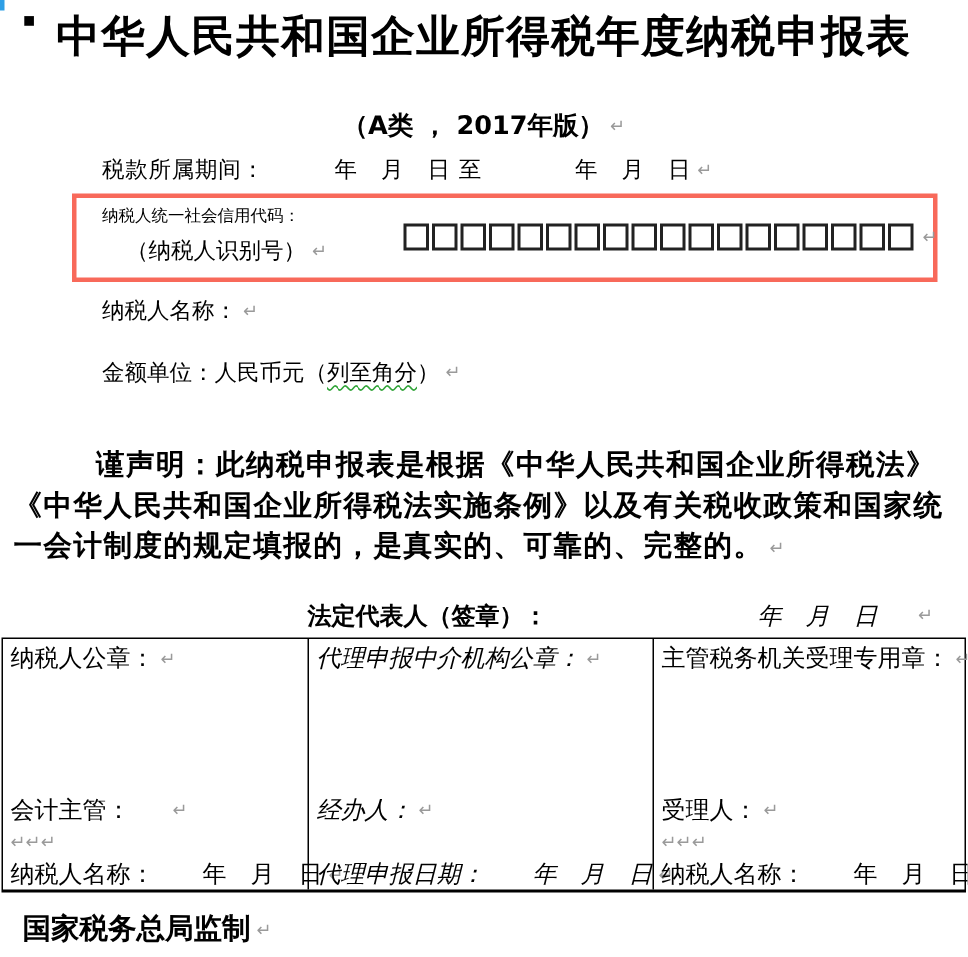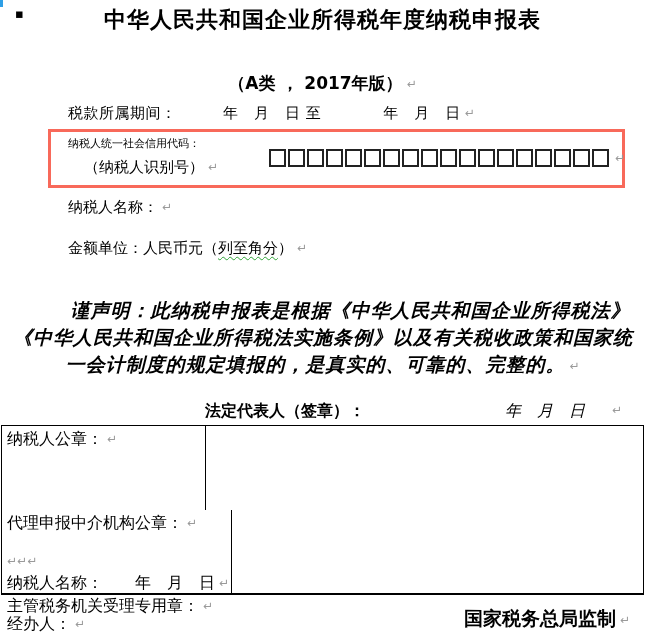--- a/index.html
+++ b/index.html
@@ -5,49 +5,49 @@
   html,body{margin:0;padding:0;}
   body{
     width:645px;height:638px;position:relative;background:#ffffff;
     font-family:"DejaVu Sans","Liberation Sans",sans-serif;
     color:#000;overflow:hidden;
   }
   .abs{position:absolute;}
   .pmark{color:#9a9a9a;font-size:12px;font-weight:normal;margin-left:4px;vertical-align:1px;}
   .corner-mark{left:0;top:0;width:3px;height:7px;background:#2e9fe6;}
   .bullet{left:15px;top:7px;font-size:13px;line-height:13px;}
-  .title{left:0;top:5px;width:645px;text-align:center;font-size:22px;font-weight:bold;letter-spacing:1px;}
+  .title{left:0;top:5px;width:645px;text-align:center;font-size:29px;font-weight:bold;letter-spacing:1px;}
   .subtitle-row{left:0;top:72px;width:645px;text-align:center;font-size:17px;font-weight:bold;}
   .period-line{left:68px;top:104px;font-size:15px;letter-spacing:0.5px;}
   .redbox{left:48px;top:129px;width:571px;height:53px;border:3px solid #f8695a;}
   .cc-label1{left:68px;top:136px;font-size:11px;}
   .cc-label2{left:84px;top:158px;font-size:15px;}
   .cc-boxes{left:269px;top:149px;display:flex;align-items:center;}
   .ccbox{display:inline-block;width:13px;height:14px;border:2px solid #222;margin-right:2px;background:#fff;}
   .name-line{left:68px;top:198px;font-size:15px;}
   .unit-line{left:68px;top:239px;font-size:15px;}
   .wavy{text-decoration:underline;text-decoration-style:wavy;text-decoration-color:#2fa337;text-decoration-thickness:1px;text-underline-offset:3px;margin-top:26px;}
-  .declaration{left:9px;top:297px;width:628px;font-size:19px;font-weight:bold;line-height:27px;letter-spacing:1px;text-indent:55px;text-align:center;font-style:italic;}
+  .declaration{left:9px;top:297px;width:628px;font-size:19px;font-weight:bold;line-height:27px;letter-spacing:1px;text-indent:55px;text-align:left;}
   .legal-label{left:205px;top:401px;font-size:16px;font-weight:bold;}
   .legal-date{left:505px;top:401px;font-size:16px;font-style:italic;}
   .legal-pmark{left:608px;top:403px;}
-  .stamp-table{left:1px;top:425px;width:641px;height:167px;border:1px solid #000;border-bottom-width:2px;display:flex;flex-direction:column;}
+  .stamp-table{left:1px;top:425px;width:641px;height:167px;border:1px solid #000;border-bottom-width:2px;display:flex;}
   .cell{position:relative;height:100%;font-size:16px;box-sizing:border-box;}
   .cell1{width:204px;border-right:1px solid #000;}
-  .cell2{width:230px;border-right:1px solid #000;}
+  .cell2{width:230px;border-right:1px solid #000;font-style:italic;}
   .cell3{flex:1;}
   .cell .stamp{position:absolute;left:5px;top:3px;white-space:nowrap;}
   .cell .l1{position:absolute;left:5px;top:104px;white-space:nowrap;}
   .cell .l2{position:absolute;left:5px;top:126px;white-space:nowrap;font-size:15px;}
   .cell .l3{position:absolute;left:5px;top:147px;white-space:nowrap;}
   .gapmark{margin-left:28px;}
   .strayrow .pmark{margin-left:0;}
   .s1{margin-left:10px;} .s2{margin-left:38px;} .s3{margin-left:92px;}
   .t1{margin-left:2px;} .t2{margin-left:24px;} .t3{margin-left:56px;}
-  .footer-line{left:5px;top:606px;width:625px;text-align:right;font-size:19px;font-weight:bold;}
+  .footer-line{left:15px;top:606px;width:625px;font-size:19px;font-weight:bold;}
 </style>
 </head>
 <body>
 
 <div class="abs corner-mark"></div>
 <span class="abs bullet">▪</span>
 
 <div class="abs title">中华人民共和国企业所得税年度纳税申报表</div>
 
 <div class="abs subtitle-row"><span>（A类 ， 2017年版）</span><span class="pmark">↵</span></div>
@@ -85,20 +85,21 @@
 
 <div class="abs declaration"><span>谨声明：此纳税申报表是根据《中华人民共和国企业所得税法》《中华人民共和国企业所得税法实施条例》以及有关税收政策和国家统一会计制度的规定填报的，是真实的、可靠的、完整的。</span><span class="pmark">↵</span></div>
 
 <div class="abs legal-label">法定代表人（签章）：</div>
 <div class="abs legal-date">年　月　日</div>
 <span class="abs pmark legal-pmark">↵</span>
 
 <div class="abs stamp-table">
   <div class="cell cell1">
     <div class="stamp"><span>纳税人公章：</span><span class="pmark">↵</span></div>
+    <div class="l1"><span>会计主管：</span><span class="pmark gapmark">↵</span></div>
     <div class="l2 strayrow"><span class="pmark s1">↵</span><span class="pmark s2">↵</span><span class="pmark s3">↵</span></div>
     <div class="l3"><span>纳税人名称：　　年　月　日</span><span class="pmark">↵</span></div>
   </div>
   <div class="cell cell2">
     <div class="stamp"><span>代理申报中介机构公章：</span><span class="pmark">↵</span></div>
     <div class="l1"><span>经办人：</span><span class="pmark">↵</span></div>
     <div class="l3"><span>代理申报日期：　　年　月　日</span><span class="pmark">↵</span></div>
   </div>
   <div class="cell cell3">
     <div class="stamp"><span>主管税务机关受理专用章：</span><span class="pmark">↵</span></div>

